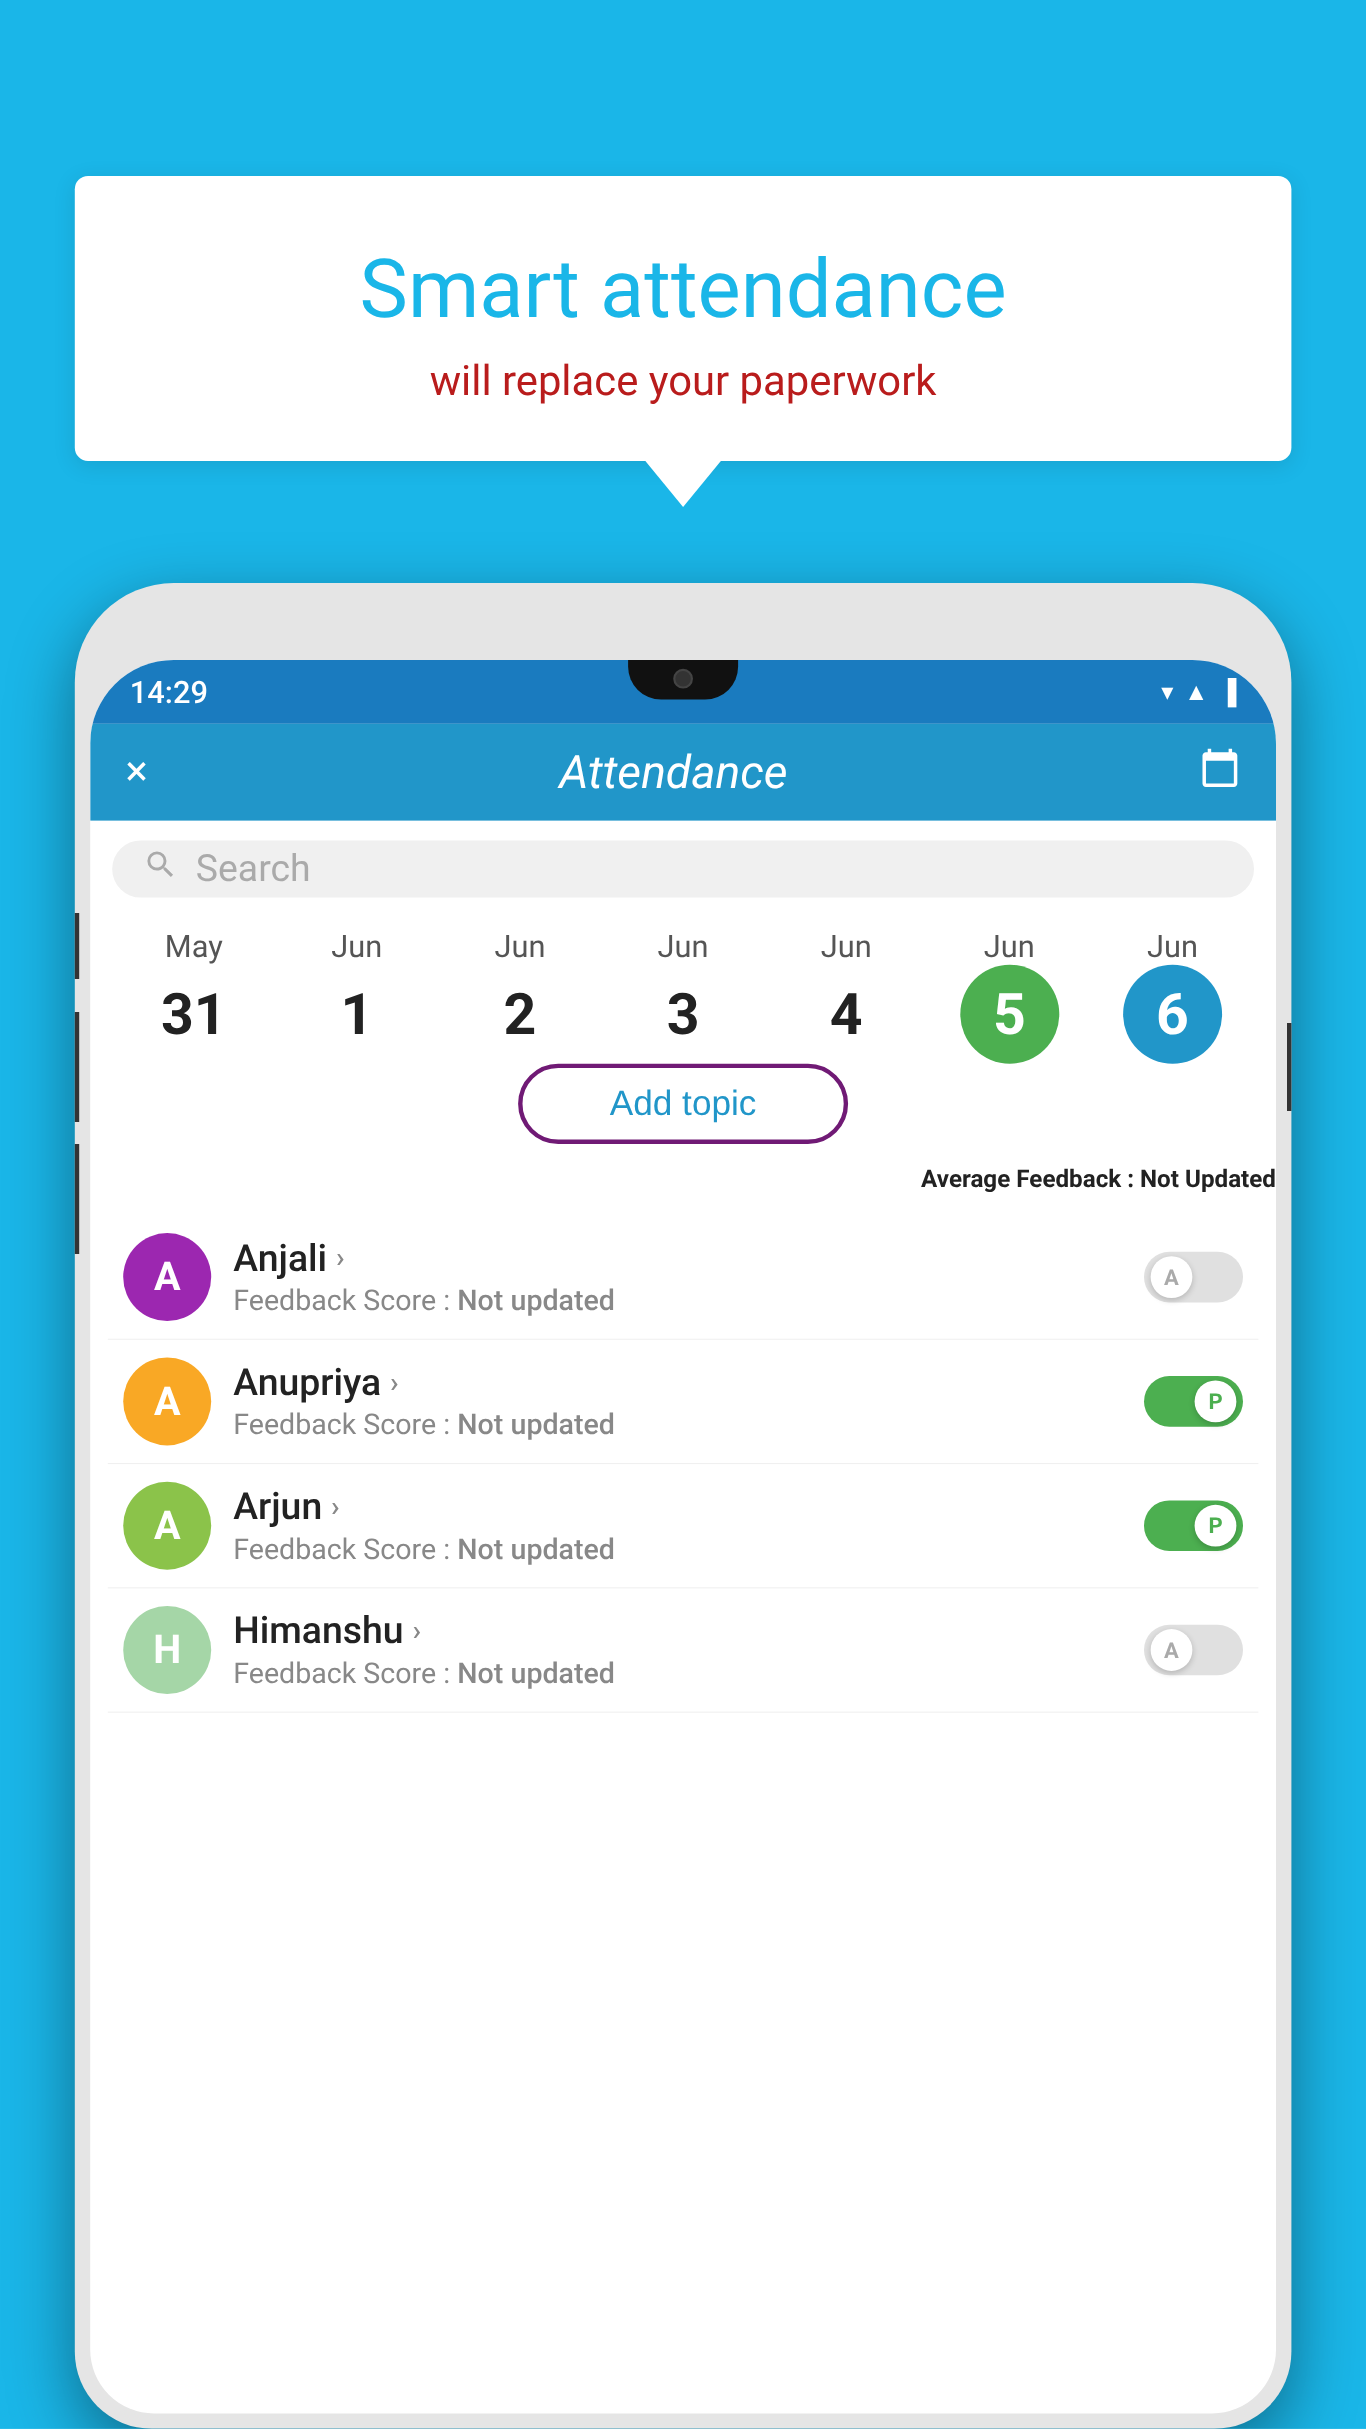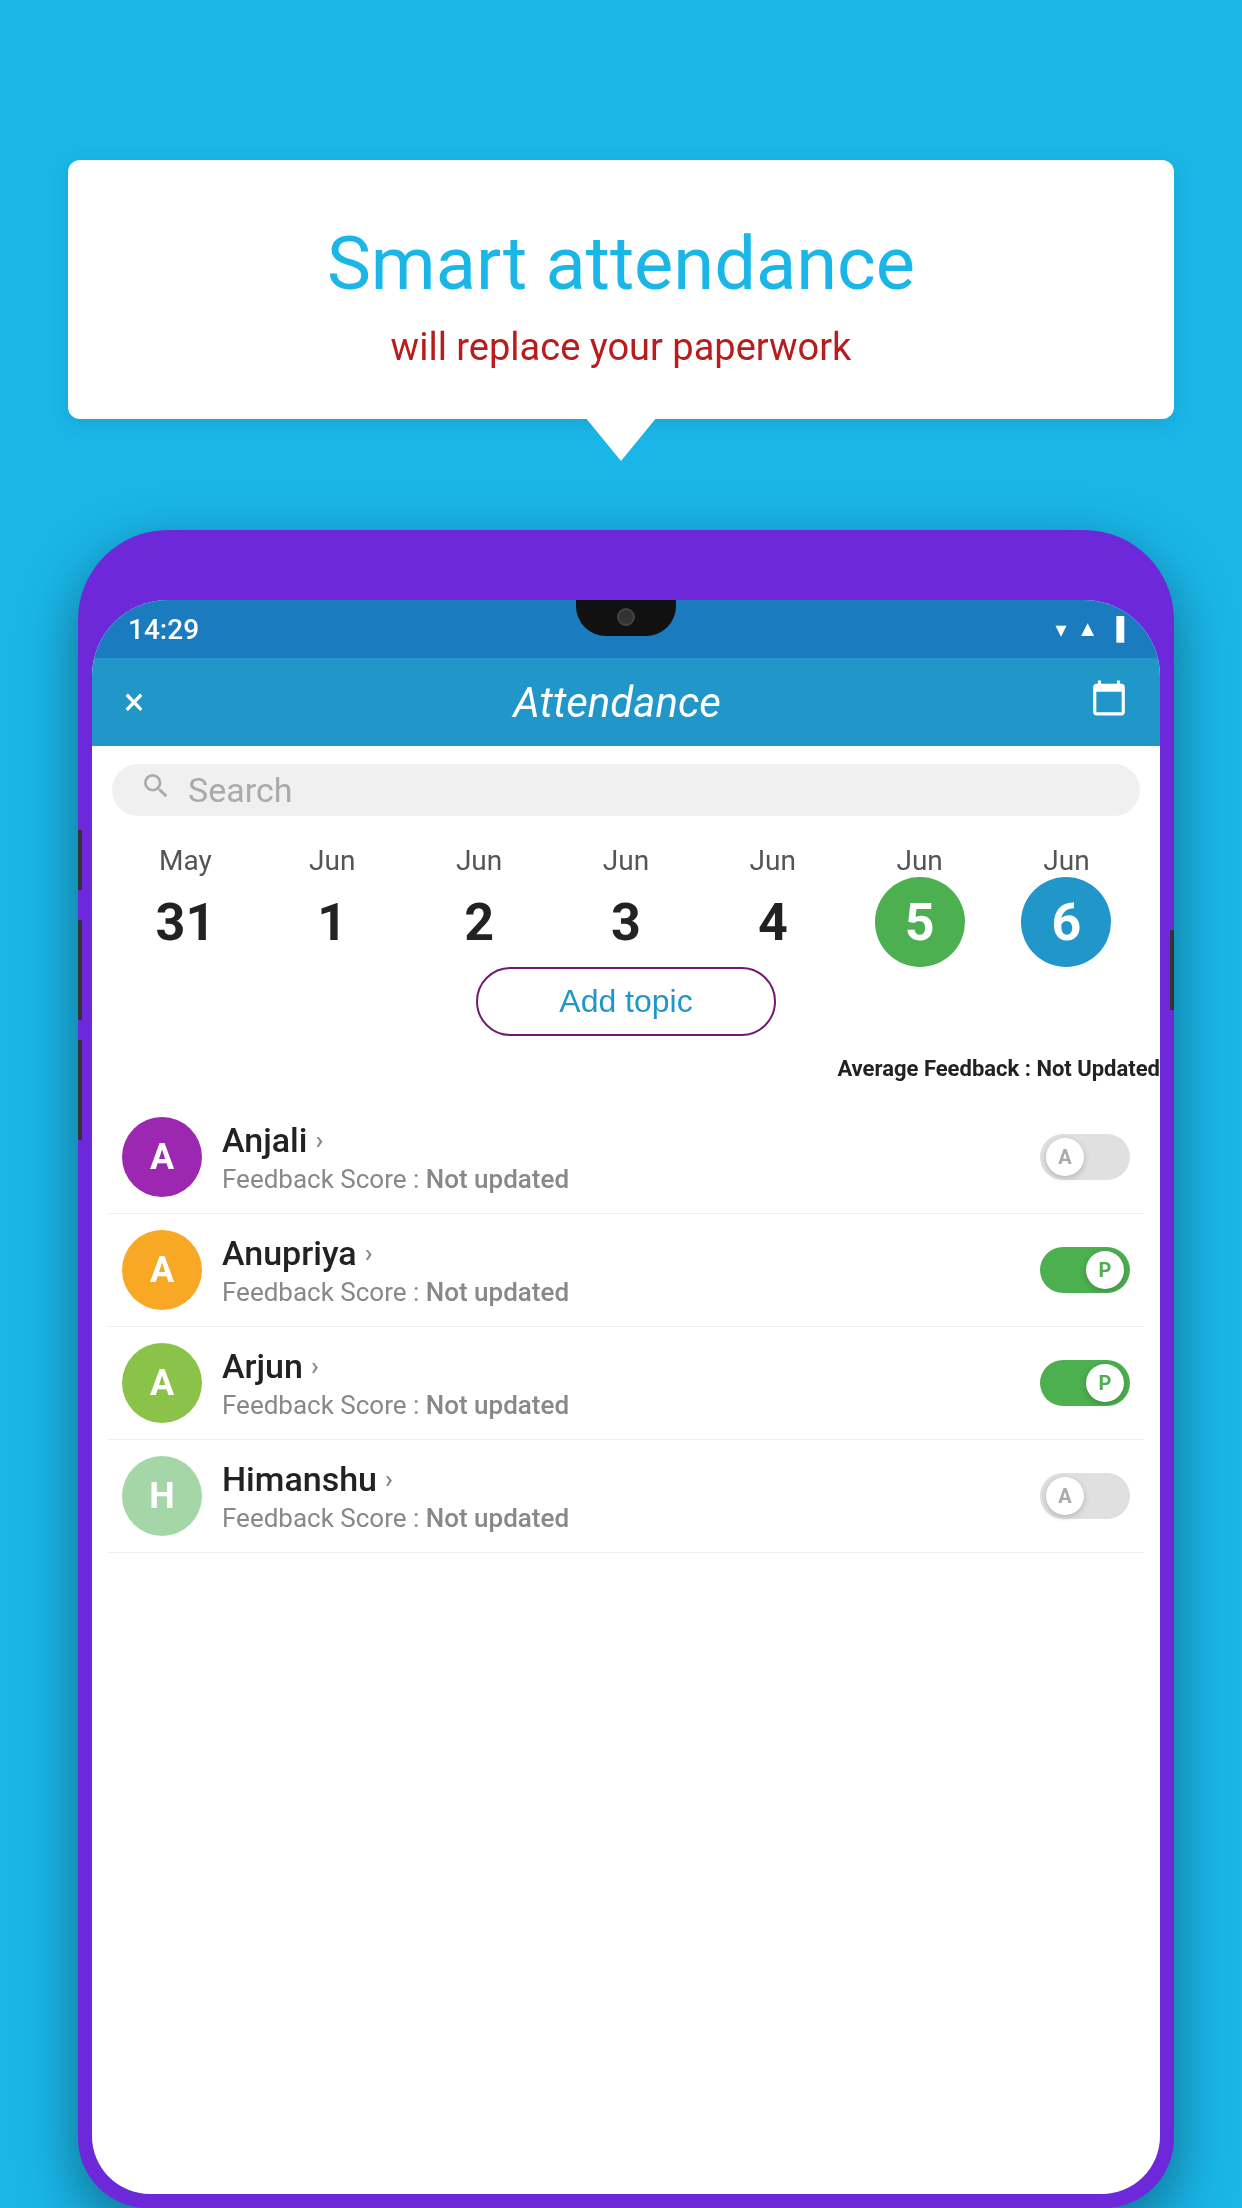--- a/index.html
+++ b/index.html
@@ -50,25 +50,24 @@
       font-weight: 400;
     }
 
     
     .phone-frame {
       position: absolute;
       top: 530px;
       left: 68px;
       right: 68px;
       bottom: 0;
-      background: #6d28d9;
+      background: #e5e5e5;
       border-radius: 90px 90px 70px 70px;
       box-shadow: 0 20px 60px rgba(0,0,0,0.4);
       overflow: hidden;
-      margin-left: 10px;
     }
 
     
     .phone-screen {
       position: absolute;
       top: 70px;
       left: 14px;
       right: 14px;
       bottom: 14px;
       background: white;
@@ -214,21 +213,21 @@
       text-align: center;
       font-size: 32px;
       color: #444;
       margin: 22px 0 14px;
     }
 
     
     .add-topic-btn {
       display: block;
       margin: 0 auto 20px;
-      border: 2px solid #701a75;
+      border: 4px solid #701a75;
       border-radius: 40px;
       padding: 14px 50px;
       background: white;
       color: #2196c9;
       font-size: 32px;
       cursor: pointer;
       text-align: center;
       width: 300px;
     }
 

